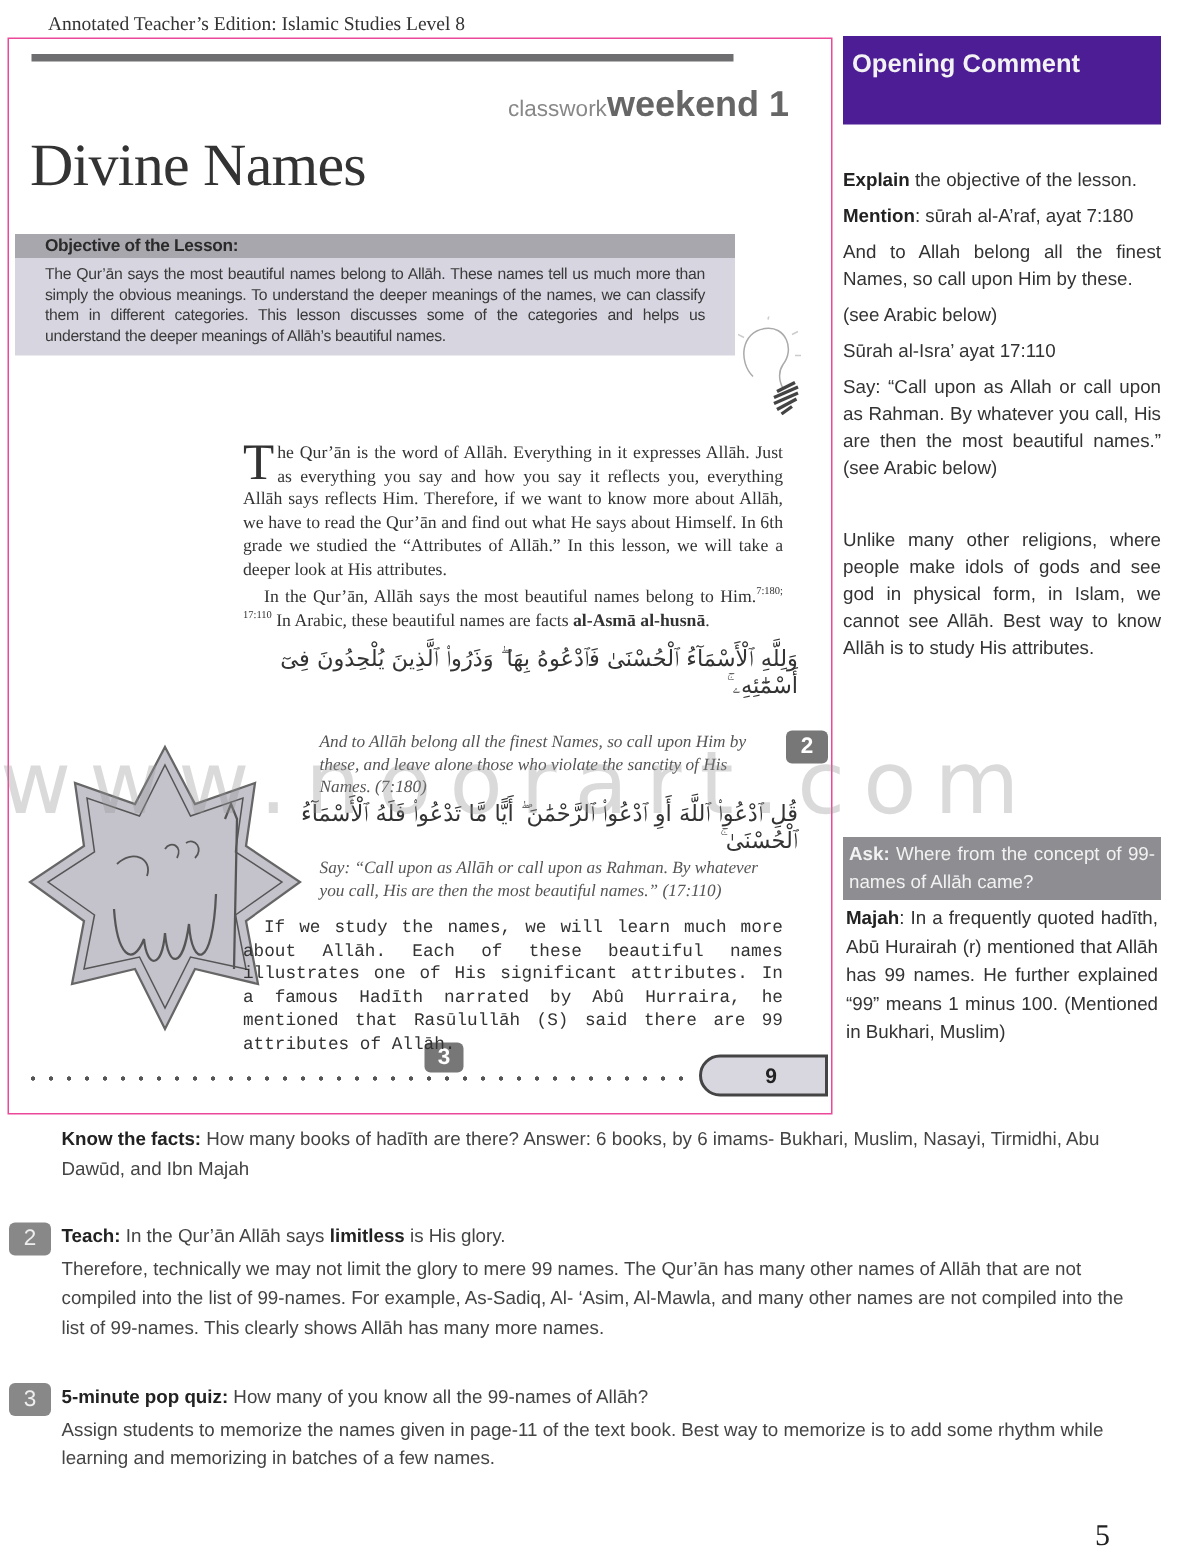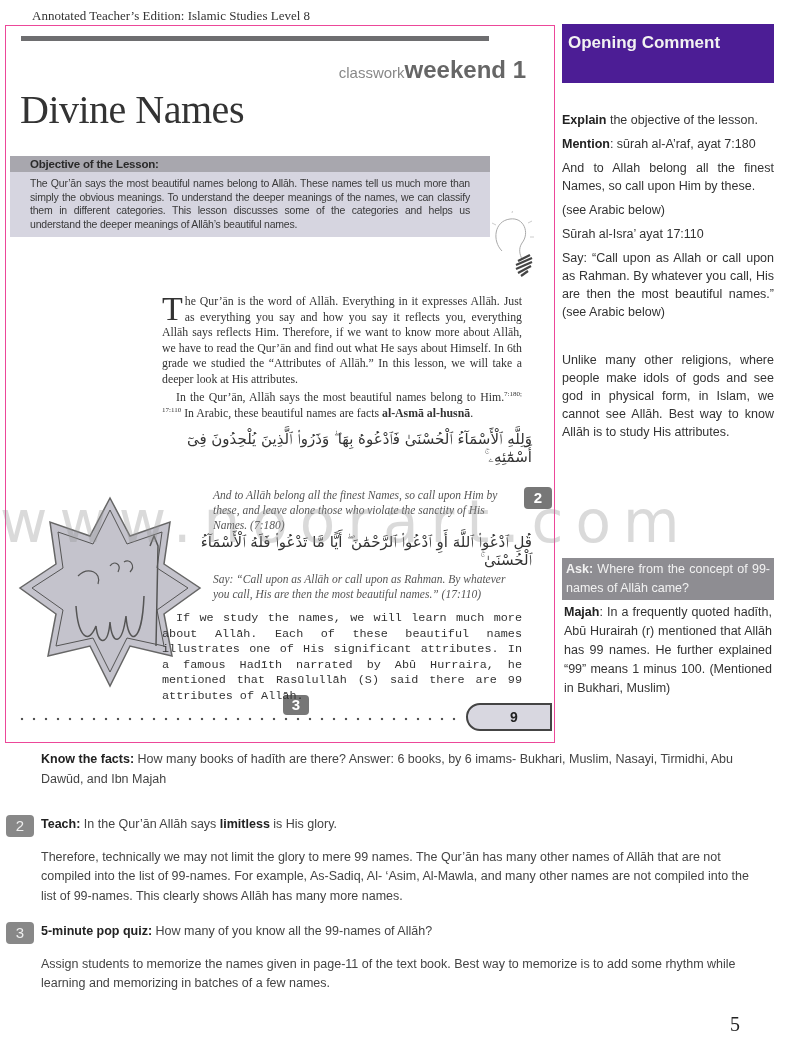--- a/index.html
+++ b/index.html
@@ -50,21 +50,21 @@
   .side-header { background: #4c1d95; color: #f2f2f2; font-weight: bold; font-size: 17px; padding: 10px 6px; height: 59px; }
   .side-p { margin-top: 6px; text-align: justify; }
   .side-p b { color: #222; }
   .ask-box { position: absolute; left: 562px; top: 558px; width: 212px; background: #8e8d92; color: #f2f2f2; font-size: 12.5px; line-height: 19px; padding: 2px 4px; text-align: justify; }
   .answer { position: absolute; left: 564px; top: 603px; width: 208px; font-size: 12.5px; line-height: 19px; color: #333; text-align: justify; }
 
   .teacher-notes { position: absolute; left: 41px; font-size: 12.5px; line-height: 19.5px; color: #444; width: 725px; }
   .tn-facts { top: 750px; }
   .tn-teach { top: 815px; }
   .tn-quiz { top: 922px; }
-  .tn-p + .tn-p { margin-top: 13px; }
+  .tn-p + .tn-p { margin-top: 2px; }
   .tn-p b { color: #222; }
   .side-marker { position: absolute; left: 6px; width: 28px; height: 22px; line-height: 22px; background: #888; color: #eee; border-radius: 4px; text-align: center; font-size: 15px; }
   .sm-2 { top: 815px; }
   .sm-3 { top: 922px; }
 
   .folio { position: absolute; left: 730px; top: 1013px; font-family: "Liberation Serif", serif; font-size: 20px; color: #222; }
 </style>
 </head>
 <body>
 

